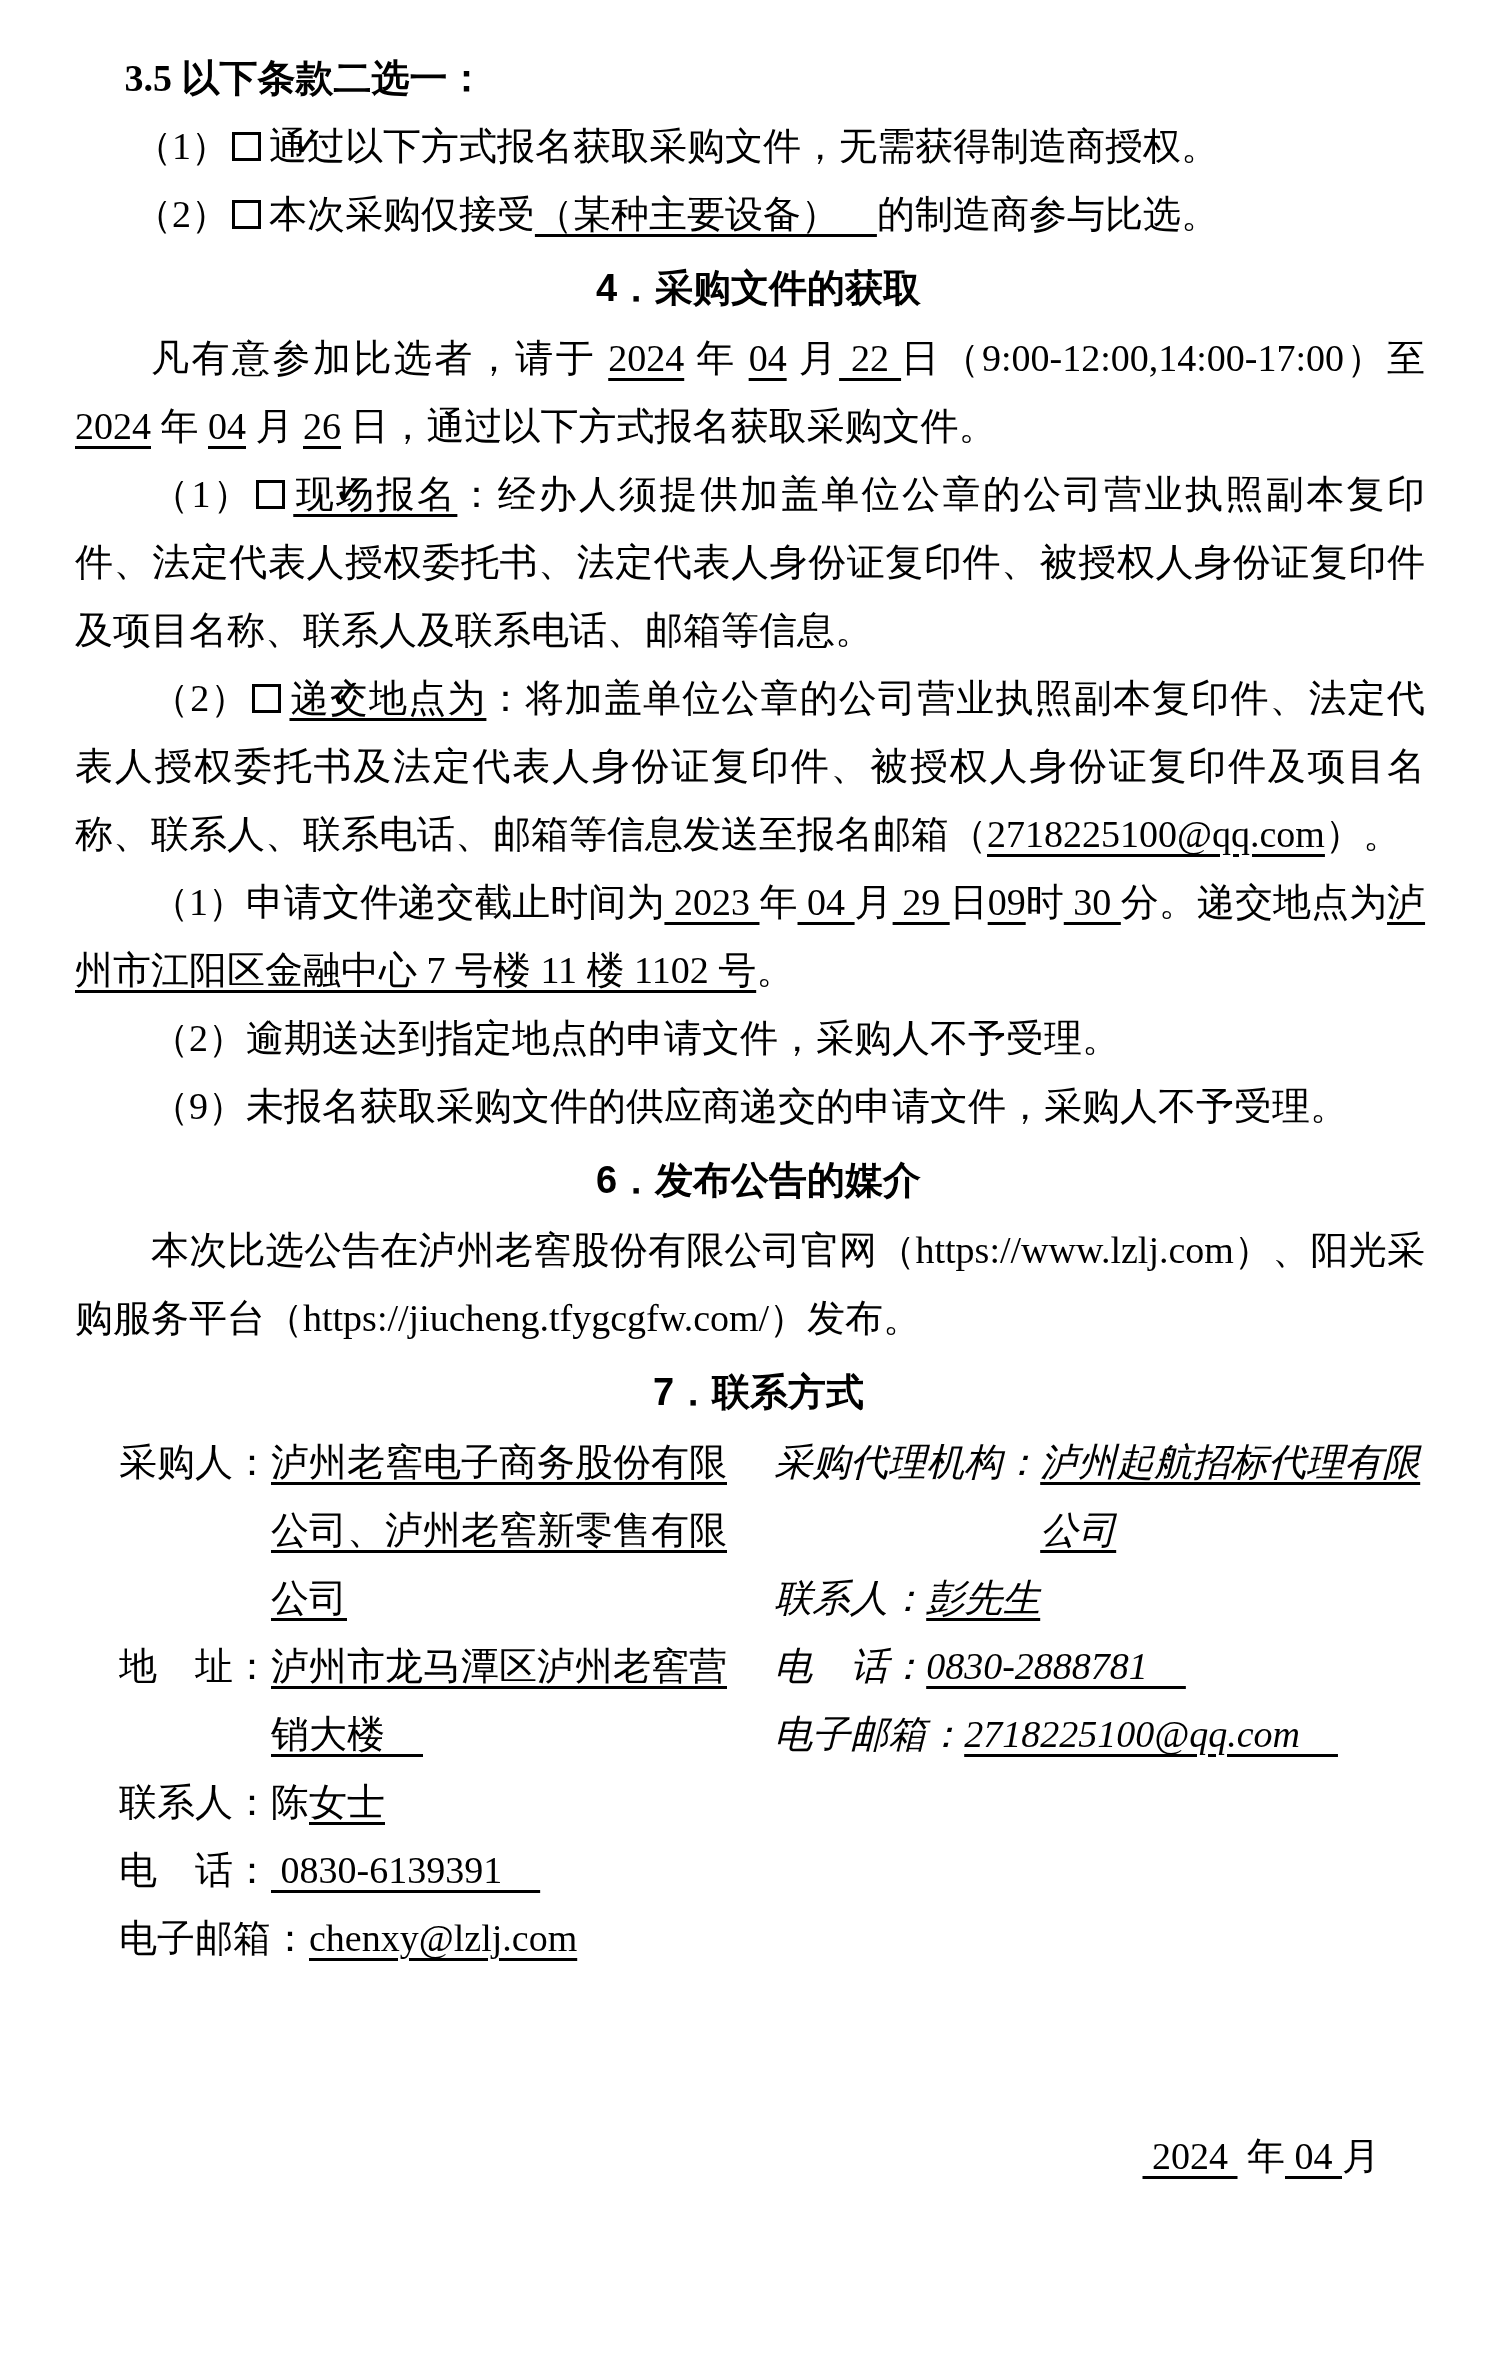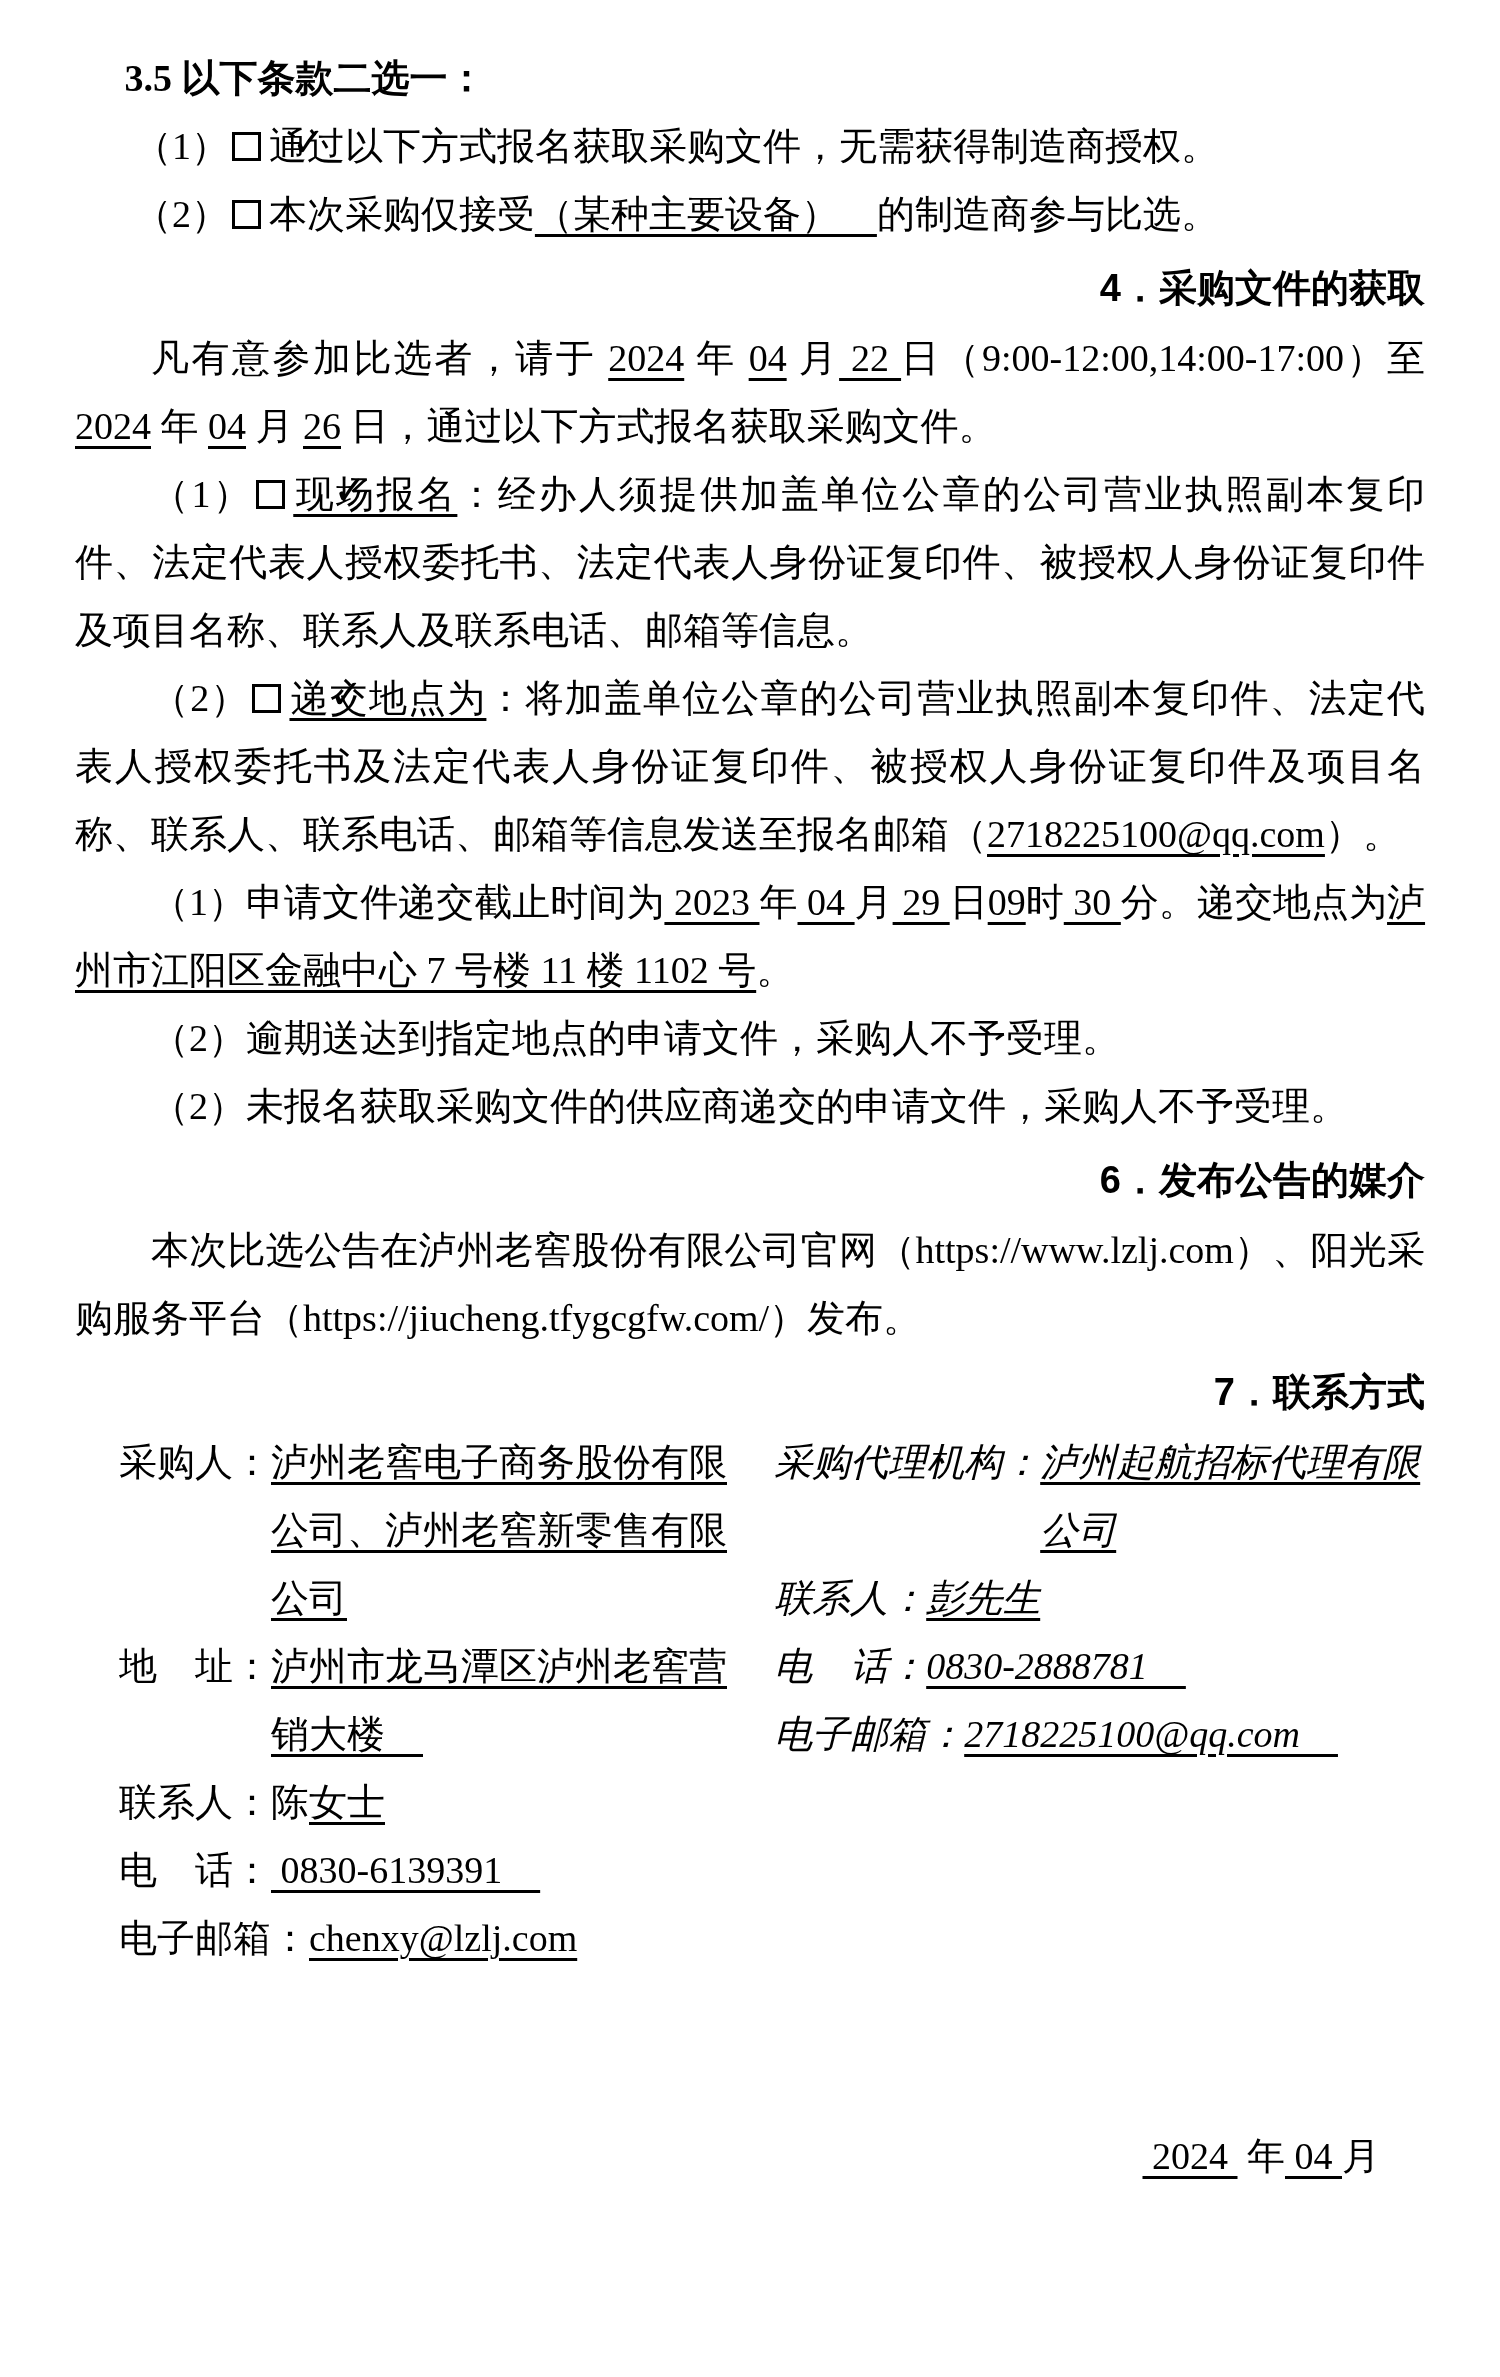--- a/index.html
+++ b/index.html
@@ -17,21 +17,21 @@
   }
   .para { margin:0; text-align:justify; }
   .ind2  { text-indent:2em; }
   .ind16 { text-indent:1.55em; }
   .h35 { margin:0; font-weight:bold; text-indent:1.3em; text-align:left; }
   .h {
     font-family:"Liberation Sans","DejaVu Sans",sans-serif;
     font-weight:bold;
     margin:6px 0 2px 0;
     text-indent:0.45em;
-    text-align:right;
+    text-align:center;
   }
   .u {
     text-decoration:underline;
     text-decoration-thickness:2.5px;
     text-underline-offset:7px;
     white-space:pre-wrap;
   }
   .sp { white-space:pre-wrap; }
   .cb {
     display:inline-block;
@@ -81,21 +81,21 @@
 
   <p class="para ind2"><span>（1）</span><span class="cb"><span class="mark">✓</span></span><span class="u">现场报名</span><span>：</span><span>经办人须提供加盖单位公章的公司营业执照副本复印件、法定代表人授权委托书、法定代表人身份证复印件、被授权人身份证复印件及项目名称、联系人及联系电话、邮箱等信息。</span></p>
 
   <p class="para ind2"><span>（2）</span><span class="cb"><span class="mark">✓</span></span><span class="u">递交地点为</span><span>：</span><span>将加盖单位公章的公司营业执照副本复印件、法定代表人授权委托书及法定代表人身份证复印件、被授权人身份证复印件及项目名称、联系人、联系电话、邮箱等信息发送至报名邮箱（</span><span class="u">2718225100@qq.com</span><span>）。</span></p>
 
 
   <p class="para ind2"><span>（1）申请文件递交截止时间为</span><span class="u"> 2023 </span><span>年</span><span class="u"> 04 </span><span>月</span><span class="u"> 29 </span><span>日</span><span class="u">09</span><span>时</span><span class="u"> 30 </span><span>分。递交地点为</span><span class="u">泸州市江阳区金融中心 7 号楼 11 楼 1102 号</span><span>。</span></p>
 
   <p class="para ind2">（2）逾期送达到指定地点的申请文件，采购人不予受理。</p>
 
-  <p class="para ind2">（2）未报名获取采购文件的供应商递交的申请文件，采购人不予受理。</p>
+  <p class="para ind2">（9）未报名获取采购文件的供应商递交的申请文件，采购人不予受理。</p>
 
   <p class="para h">6．发布公告的媒介</p>
 
   <p class="para ind2">本次比选公告在泸州老窖股份有限公司官网（https://www.lzlj.com）、阳光采购服务平台（https://jiucheng.tfygcgfw.com/）发布。</p>
 
   <p class="para h">7．联系方式</p>
 
   <div class="contacts">
     <div class="ccol-left">
       <div class="crow hang4"><span class="clabel">采购人：</span><span class="u">泸州老窖电子商务股份有限公司、泸州老窖新零售有限公司</span></div>

